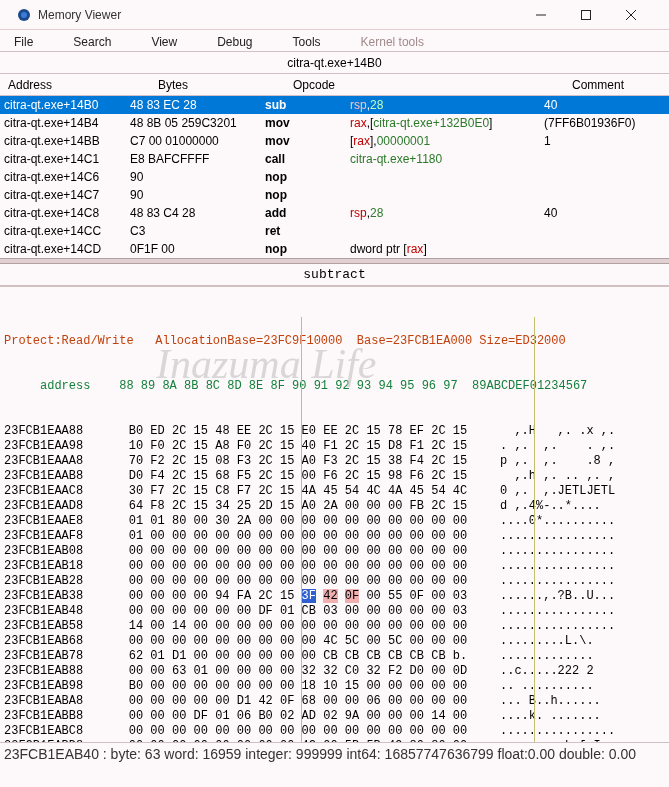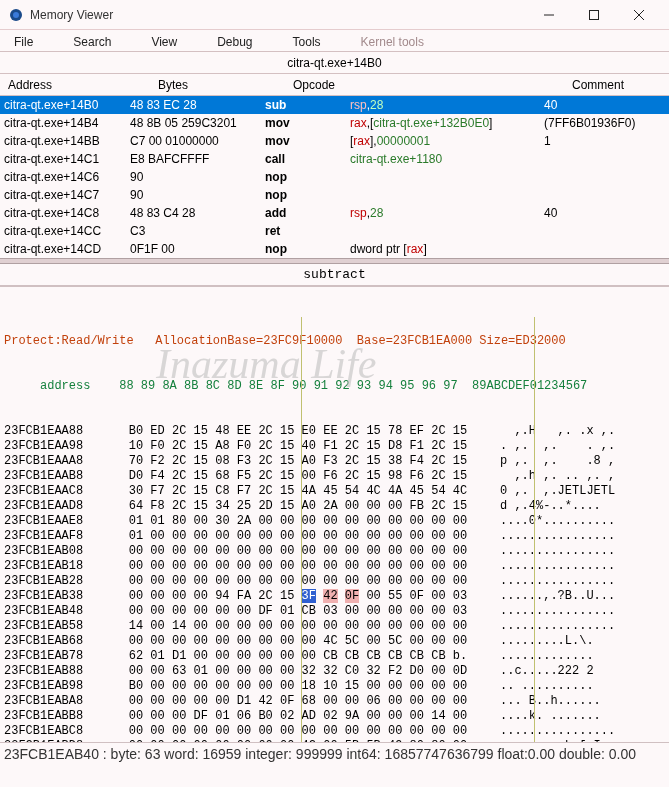--- a/index.html
+++ b/index.html
@@ -1,17 +1,17 @@
 <!DOCTYPE html>
 <html><head>
 <meta charset="utf-8">
 <style>
 * { margin: 0; padding: 0; box-sizing: border-box; }
 body { font-family: "Segoe UI", Arial, sans-serif; font-size: 12px; background: #fdf8f9; width: 669px; height: 787px; overflow: hidden; }
-.titlebar { height: 30px; display: flex; align-items: center; padding: 0 8px; background: #fdf8f9; border-bottom: 1px solid #e5ccce; }
+.titlebar { height: 30px; display: flex; align-items: center; padding: 0 16px; background: #fdf8f9; border-bottom: 1px solid #e5ccce; }
 .titlebar .icon { width: 16px; height: 16px; margin-right: 6px; }
 .titlebar .title { flex: 1; color: #333; }
 .winbtns { display: flex; }
 .winbtn { width: 45px; height: 30px; display: flex; align-items: center; justify-content: center; color: #222; }
 .menubar { height: 22px; display: flex; align-items: flex-end; padding: 0 4px; gap: 20px; border-bottom: 1px solid #d4c0c2; }
 .menuitem { padding: 2px 10px; color: #222; }
 .menuitem.disabled { color: #a28a8c; }
 .pathbar { height: 22px; display: flex; align-items: center; justify-content: center; border-bottom: 1px solid #d4c0c2; background: #fdf8f9; font-size: 12px; }
 .disasm-header { height: 22px; display: flex; align-items: center; border-bottom: 1px solid #d4c0c2; background: #fdf8f9; }
 .col-addr { width: 130px; padding-left: 8px; }

